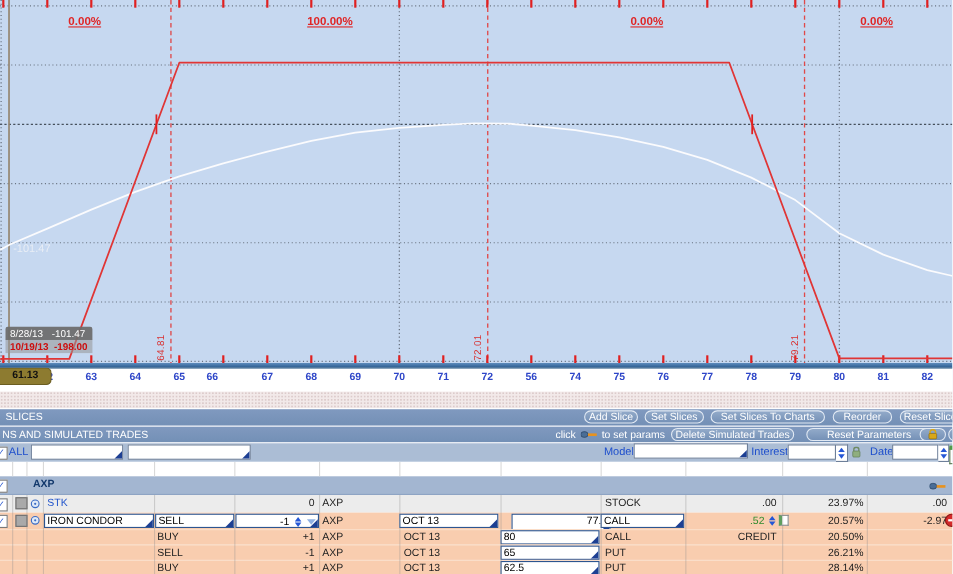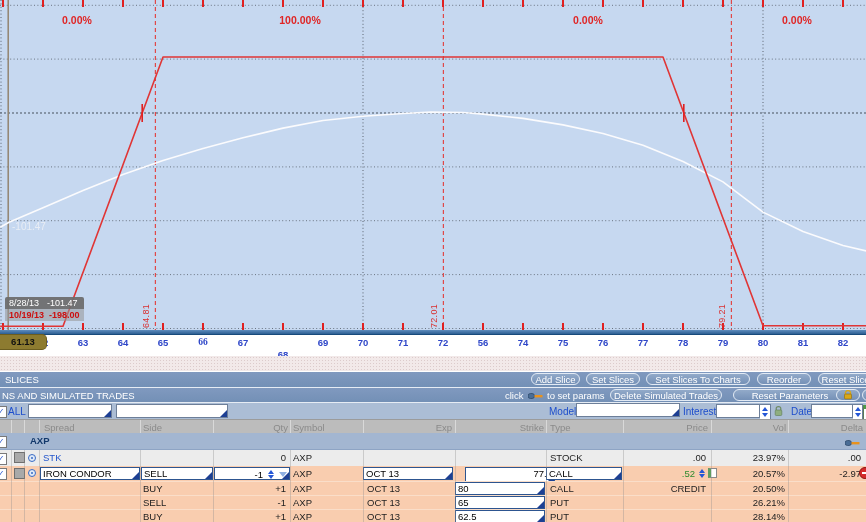--- a/index.html
+++ b/index.html
@@ -3,21 +3,21 @@
 <meta charset="utf-8">
 <style>
   html,body{margin:0;padding:0;background:#fff;}
   #app{position:relative;width:866px;height:522px;overflow:hidden;
        font-family:"Liberation Sans",sans-serif;font-size:10px;background:#fff;}
   .abs{position:absolute;}
   .lbl{position:absolute;white-space:nowrap;}
   
   #plot{position:absolute;left:0;top:0;width:866px;height:330px;background:#c6d8f0;overflow:hidden;}
   #plot svg{position:absolute;left:0;top:0;}
-  .plabel{position:absolute;top:14px;width:90px;text-align:center;color:#e02525;font-weight:bold;font-size:10.5px;}
+  .plabel{position:absolute;top:14px;width:90px;text-align:center;color:#e02525;font-weight:bold;font-size:10.5px;text-decoration:underline;}
   .rlabel{position:absolute;top:284px;height:44px;writing-mode:vertical-rl;transform:rotate(180deg);
           color:#d93030;font-size:9px;letter-spacing:.3px;}
   #pnl-val{position:absolute;left:12px;top:221px;color:#e8edf5;font-size:10px;}
   #tooltip{position:absolute;left:5px;top:297px;font-size:9px;}
   #tt1{background:rgba(108,108,108,.94);color:#fff;padding:1px 4px;display:flex;gap:8px;border-radius:2px 2px 0 0;}
   #tt2{background:rgba(150,150,150,.55);color:#cc0f0f;font-weight:bold;padding:1px 4px;display:flex;gap:5px;}
   #xaxis-bar{position:absolute;left:0;top:330px;width:866px;height:4px;
              background:linear-gradient(#5e8cbd,#2d5e92);border-bottom:1px solid #174a7b;}
   .xlab{position:absolute;top:337px;width:28px;text-align:center;color:#2e46c8;font-weight:bold;font-size:9.5px;}
   #curprice{position:absolute;left:0px;top:334px;width:46px;height:14px;background:#8d7b30;border:1px solid #6b5d20;
@@ -151,23 +151,23 @@
         <span>-198.00</span>
       </div>
     </div>
   </div>
   <div id="xaxis-bar"></div>
   <div id="xlabels">
       <div class="xlab" style="left: 29px;">62</div>
       <div class="xlab" style="left: 69px;">63</div>
       <div class="xlab" style="left: 109px;">64</div>
       <div class="xlab" style="left: 149px;">65</div>
-      <div class="xlab" style="left: 189px; font-family: Liberation Serif, serif;">66</div>
+      <div class="xlab" style="left: 179px;">66</div>
       <div class="xlab" style="left: 229px;">67</div>
-      <div class="xlab" style="left: 269px; margin-top: 12px;">68</div>
+      <div class="xlab" style="left: 269px;">68</div>
       <div class="xlab" style="left: 309px;">69</div>
       <div class="xlab" style="left: 349px;">70</div>
       <div class="xlab" style="left: 389px;">71</div>
       <div class="xlab" style="left: 429px;">72</div>
       <div class="xlab" style="left: 469px;">56</div>
       <div class="xlab" style="left: 509px;">74</div>
       <div class="xlab" style="left: 549px;">75</div>
       <div class="xlab" style="left: 589px;">76</div>
       <div class="xlab" style="left: 629px;">77</div>
       <div class="xlab" style="left: 669px;">78</div>
@@ -233,32 +233,20 @@
     </span>
     <span class="blab" style="left:791px;top:3px;font-weight:normal;">Date</span>
     <div class="inp" style="left:811px;top:1px;width:42px;height:14px;">8/28/13</div>
     <div class="spin" style="left:853px;top:1px;width:9px;height:14px;background:#fff;border:1px solid #6d7f99;border-left:none;">
         <span class="tu"></span>
         <span class="td"></span>
       </div>
     <div class="abs" style="left:863px;top:2px;width:6px;height:12px;background:#fff;border:1px solid #5a7a55;border-top:4px solid #4f9a4a;"></div>
   </div>
 
-  <div id="thead">
-    <span class="th" style="left:44px;">Spread</span>
-    <span class="th" style="left:143px;">Side</span>
-    <span class="th r" style="left:214px;width:74px;">Qty</span>
-    <span class="th" style="left:293px;">Symbol</span>
-    <span class="th r" style="left:400px;width:52px;">Exp</span>
-    <span class="th r" style="left:480px;width:64px;">Strike</span>
-    <span class="th" style="left:550px;">Type</span>
-    <span class="th r" style="left:640px;width:68px;">Price</span>
-    <span class="th r" style="left:720px;width:66px;">Vol</span>
-    <span class="th r" style="left:795px;width:68px;">Delta</span>
-  </div>
 
   <div class="row" style="top:433px;height:17px;background:#a3b6d1;border-bottom:1px solid #8ea4c4;">
     <div class="chk" style="left:-5px;top:3px;">✓</div>
     <span class="cell" style="left:30px;top:2px;color:#12386b;font-weight:bold;">AXP</span>
     <span class="abs" style="left:845px;top:5px;">
       <svg width="16" height="8">
           <rect x="0" y="1.5" width="6.5" height="5" rx="2.5" fill="#4a6d96" stroke="#2e4a6b" stroke-width="0.8"></rect>
           <rect x="6.5" y="3" width="8" height="2.4" fill="#e8921e"></rect>
         </svg>
     </span>

